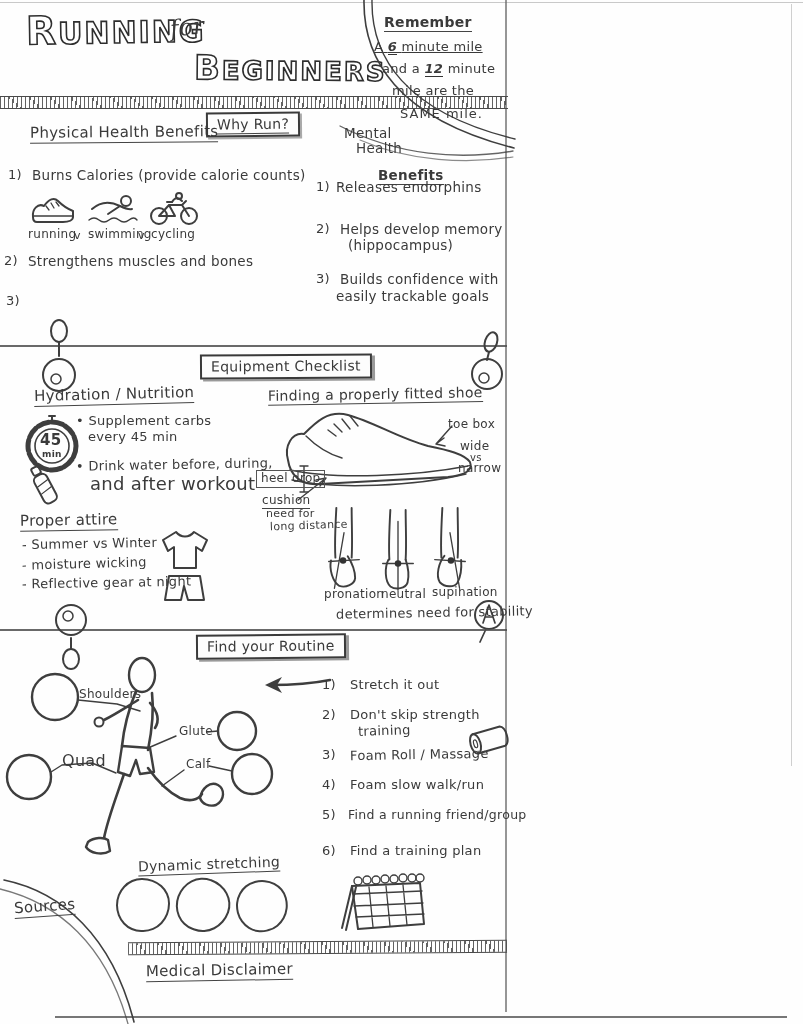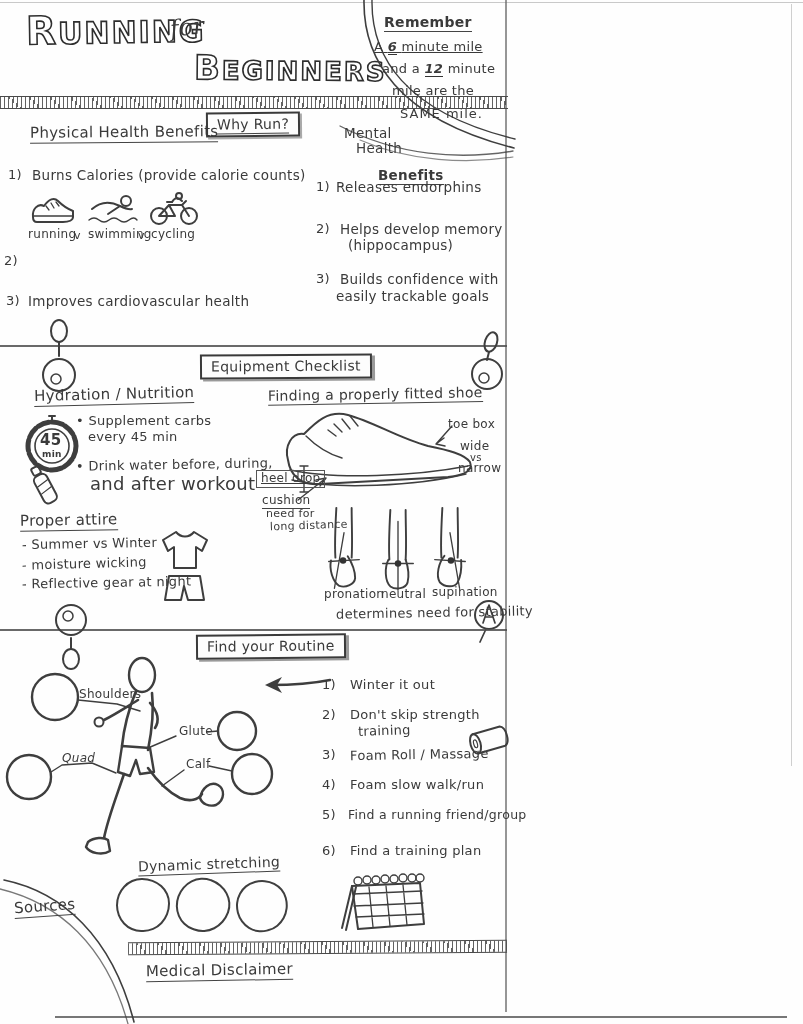--- a/index.html
+++ b/index.html
@@ -87,22 +87,22 @@
     <circle class="stroke" cx="31" cy="4" r="3"></circle>
     <path class="stroke" d="M 24 10 C 27 5 30 5 34 9"></path>
   </svg>
   <div class="abs hw" style="left:28px;top:228px;font-size:12px;">running</div>
   <div class="abs hw" style="left:74px;top:230px;font-size:11px;">v</div>
   <div class="abs hw" style="left:88px;top:228px;font-size:12px;">swimming</div>
   <div class="abs hw" style="left:138px;top:230px;font-size:11px;">v</div>
   <div class="abs hw" style="left:151px;top:228px;font-size:12px;">cycling</div>
 
   <div class="abs hw num" style="left:4px;top:254px;">2)</div>
+  <div class="abs hw" style="left:28px;top:254px;font-size:13.5px;">Strengthens muscles and bones</div>
   <div class="abs hw num" style="left:6px;top:294px;">3)</div>
-  <div class="abs hw" style="left:28px;top:294px;font-size:13.5px;">Improves cardiovascular health</div>
 
   <div class="abs hw" style="left:344px;top:126px;font-size:13.5px;">Mental</div>
   <div class="abs hw" style="left:356px;top:141px;font-size:13.5px;">Health</div>
   <div class="abs hw" style="left:362px;top:168px;font-size:13.5px;font-weight:bold;margin-left:16px;">
     <span class="u">Benefits</span>
   </div>
   <div class="abs hw num" style="left:316px;top:180px;">1)</div>
   <div class="abs hw" style="left:336px;top:180px;font-size:13.5px;">Releases endorphins</div>
   <div class="abs hw num" style="left:316px;top:222px;">2)</div>
   <div class="abs hw" style="left:340px;top:222px;font-size:13.5px;">Helps develop memory</div>
@@ -175,21 +175,21 @@
 
   <svg class="abs" style="left:240px;top:400px;" width="270" height="140" viewBox="0 0 270 140">
     <path class="stroke" style="stroke-width:1.4" d="M 212 26 L 196 44 M 196 44 L 204 38 M 196 44 L 205 46"></path>
     <path class="stroke" style="stroke-width:1.4" d="M 64 66 L 64 92 M 60 66 L 68 66 M 60 92 L 68 92"></path>
     <path class="stroke" style="stroke-width:1.4" d="M 58 100 L 86 78 M 86 78 L 76 80 M 86 78 L 80 86"></path>
   </svg>
   <div class="abs hw" style="left:448px;top:418px;font-size:12px;">toe box</div>
   <div class="abs hw" style="left:460px;top:440px;font-size:12px;">wide</div>
   <div class="abs hw" style="left:470px;top:452px;font-size:10px;">vs</div>
   <div class="abs hw" style="left:458px;top:462px;font-size:12px;">narrow</div>
-  <div class="abs hw" style="left:256px;top:470px;font-size:12px;border:1.4px solid #555;padding:1px 4px;text-decoration:underline;">
+  <div class="abs hw" style="left:256px;top:470px;font-size:12px;border:1.4px solid #555;padding:1px 4px;">
     <span>heel drop</span>
   </div>
   <div class="abs hw" style="left:262px;top:494px;font-size:12px;">
     <span class="u">cushion</span>
   </div>
   <div class="abs hw" style="left:266px;top:508px;font-size:11px;">need for</div>
   <div class="abs hw" style="left:270px;top:520px;font-size:11px;transform:rotate(-2deg);">long distance</div>
 
   <svg class="abs" style="left:322px;top:506px;" width="44" height="88" viewBox="0 0 44 92">
     <path class="stroke" d="M 14 2 C 13 20 12 38 13 54 M 30 2 C 30 20 31 38 30 54"></path>
@@ -252,30 +252,30 @@
     <circle class="stroke" style="stroke-width:2.4" cx="237" cy="83" r="19"></circle>
     <circle class="stroke" style="stroke-width:2.4" cx="29" cy="129" r="22"></circle>
     <circle class="stroke" style="stroke-width:2.4" cx="252" cy="126" r="20"></circle>
     <path class="stroke" style="stroke-width:1.4" d="M 78 52 L 117 56 L 140 63"></path>
     <path class="stroke" style="stroke-width:1.4" d="M 148 100 L 176 88 M 207 84 L 218 83"></path>
     <path class="stroke" style="stroke-width:1.4" d="M 51 124 L 62 117 L 92 115 L 116 125"></path>
     <path class="stroke" style="stroke-width:1.4" d="M 184 122 L 162 138 M 209 118 L 232 123"></path>
   </svg>
   <div class="abs hw" style="left:79px;top:688px;font-size:12px;">Shoulders</div>
   <div class="abs hw" style="left:179px;top:725px;font-size:12px;">Glute</div>
-  <div class="abs hw" style="left:62px;top:752px;font-size:12px;font-style:italic;">Quad</div>
+  <div class="abs hw" style="left:62px;top:752px;font-size:16px;">Quad</div>
   <div class="abs hw" style="left:186px;top:758px;font-size:12px;">Calf</div>
 
   <svg class="abs" style="left:258px;top:674px;" width="74" height="22" viewBox="0 0 74 22">
     <path class="stroke" style="stroke-width:2.6" d="M 72 6 C 52 10 32 11 12 11"></path>
     <path d="M 7 11 L 24 3 L 19 11 L 24 19 Z" fill="#3e3e3e"></path>
   </svg>
 
   <div class="abs hw num" style="left:322px;top:678px;">1)</div>
-  <div class="abs hw" style="left:350px;top:678px;font-size:13px;">Winter it out</div>
+  <div class="abs hw" style="left:350px;top:678px;font-size:13px;">Stretch it out</div>
   <div class="abs hw num" style="left:322px;top:708px;">2)</div>
   <div class="abs hw" style="left:350px;top:708px;font-size:13px;">Don't skip strength</div>
   <div class="abs hw" style="left:358px;top:724px;font-size:13px;transform:rotate(-2deg);">training</div>
   <div class="abs hw num" style="left:322px;top:748px;">3)</div>
   <div class="abs hw" style="left:350px;top:748px;font-size:13px;transform:rotate(-1deg);">Foam Roll / Massage</div>
   <svg class="abs" style="left:464px;top:720px;" width="50" height="40" viewBox="0 0 50 40">
     <g transform="rotate(-16 25 20)">
       <ellipse class="stroke" cx="11" cy="20" rx="5" ry="10"></ellipse>
       <path class="stroke" d="M 11 10 L 39 10 M 11 30 L 39 30 M 39 10 C 45 12 45 28 39 30"></path>
       <ellipse class="stroke" style="stroke-width:1.2" cx="11" cy="20" rx="1.8" ry="4"></ellipse>

